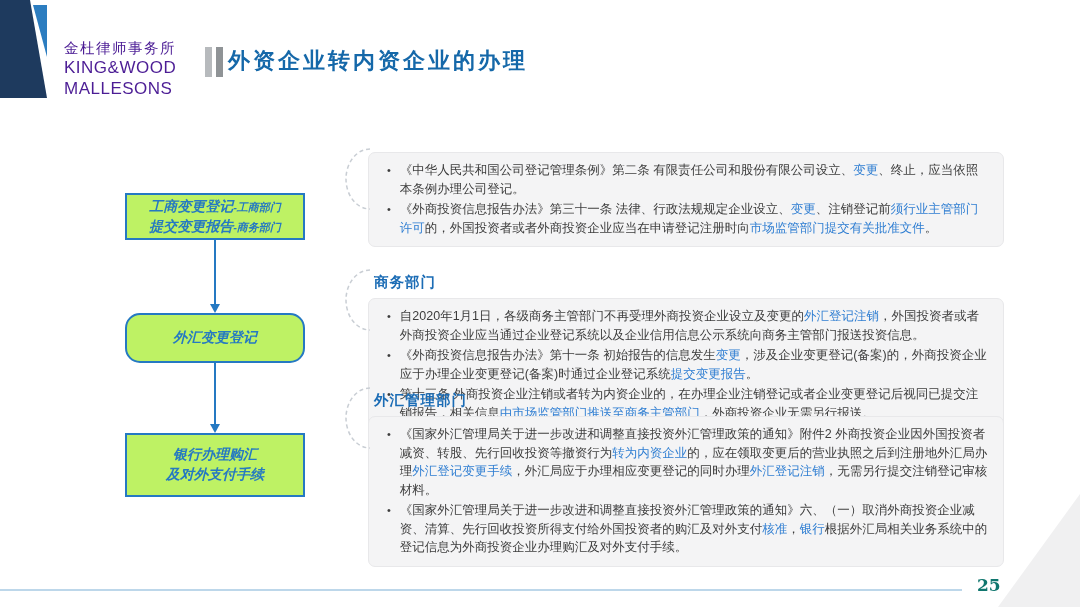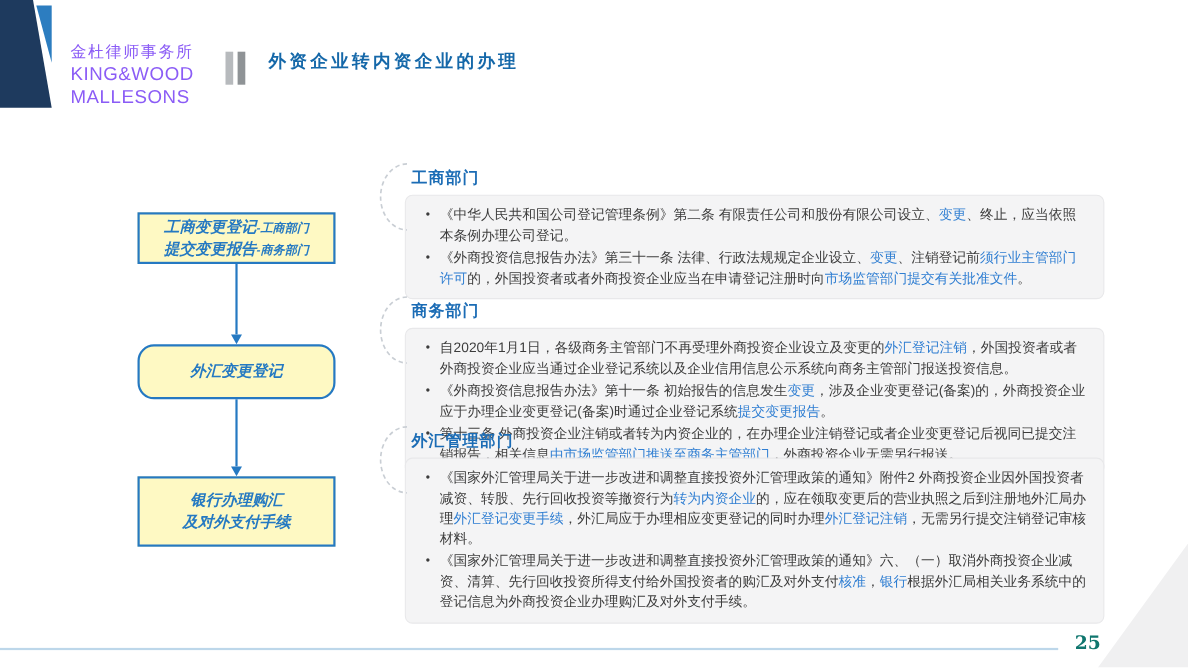--- a/index.html
+++ b/index.html
@@ -1,30 +1,30 @@
 <!DOCTYPE html>
 <html><head>
 <meta charset="utf-8">
 <style>
   html,body{margin:0;padding:0;background:#ffffff;}
   .slide{position:relative;width:1080px;height:607px;background:#ffffff;overflow:hidden;
          font-family:"Liberation Sans",sans-serif;}
   
   .logo-mark{position:absolute;left:0;top:0;}
-  .logo-text{position:absolute;left:64px;top:39px;color:#8b5cf6;line-height:1.25;}
+  .logo-text{position:absolute;left:64px;top:39px;color:#4c1d95;line-height:1.25;}
   .logo-cn{font-size:14.5px;letter-spacing:1.5px;}
   .logo-en{font-size:17px;letter-spacing:0.5px;}
   
   .title-bar{position:absolute;top:47px;width:7px;height:30px;}
   .title-bar.b1{left:205px;background:#b7babd;}
   .title-bar.b2{left:216px;background:#8f9396;}
-  .page-title{position:absolute;left:244px;top:46px;font-family:"DejaVu Serif",serif;
-              font-weight:bold;font-size:16px;letter-spacing:3px;color:#1568a9;}
+  .page-title{position:absolute;left:228px;top:46px;font-family:"DejaVu Serif",serif;
+              font-weight:bold;font-size:22px;letter-spacing:3px;color:#1568a9;}
   
-  .flow-box{position:absolute;left:125px;width:180px;border:2px solid #2579c2;background:#fef9c3;
+  .flow-box{position:absolute;left:125px;width:180px;border:2px solid #2579c2;background:#bef264;
             color:#2579c2;font-weight:bold;font-style:italic;display:flex;flex-direction:column;
             justify-content:center;align-items:center;text-align:center;box-sizing:border-box;}
   .flow-line{font-size:14px;line-height:1.4;white-space:nowrap;}
   .flow-suffix{font-size:11px;}
   .arrow-line{position:absolute;left:214px;width:2px;background:#2579c2;}
   .arrow-head{position:absolute;left:209.5px;width:0;height:0;border-left:5.5px solid transparent;
               border-right:5.5px solid transparent;border-top:9px solid #2579c2;}
   
   .section{position:absolute;left:368px;width:636px;}
   .section-arc{position:absolute;left:-31px;top:-8px;}
@@ -75,21 +75,20 @@
   <div class="arrow-head" style="top:424px;"></div>
   <div class="flow-box" id="flow-box-2" style="top:433px;height:64px;">
       <div class="flow-line"><span>银行办理购汇</span></div>
       <div class="flow-line"><span>及对外支付手续</span></div>
     </div>
 
   <div class="section" style="top:152px;">
     <svg class="section-arc" width="44" height="70">
       <path d="M33,5 A24,30 0 0 0 33,65" fill="none" stroke="#c9ced4" stroke-width="1.5" stroke-dasharray="4 3"></path>
     </svg>
-    <div class="section-title">工商部门</div>
     <div class="section-box" id="section-box-0">
         <div class="bullet">
           <span class="marker">•</span>
           <div class="bullet-text"><span>《中华人民共和国公司登记管理条例》第二条 有限责任公司和股份有限公司设立、</span><span class="hl">变更</span><span>、终止，应当依照本条例办理公司登记。</span></div>
         </div>
         <div class="bullet">
           <span class="marker">•</span>
           <div class="bullet-text"><span>《外商投资信息报告办法》第三十一条 法律、行政法规规定企业设立、</span><span class="hl">变更</span><span>、注销登记前</span><span class="hl">须行业主管部门许可</span><span>的，外国投资者或者外商投资企业应当在申请登记注册时向</span><span class="hl">市场监管部门提交有关批准文件</span><span>。</span></div>
         </div>
       </div>

